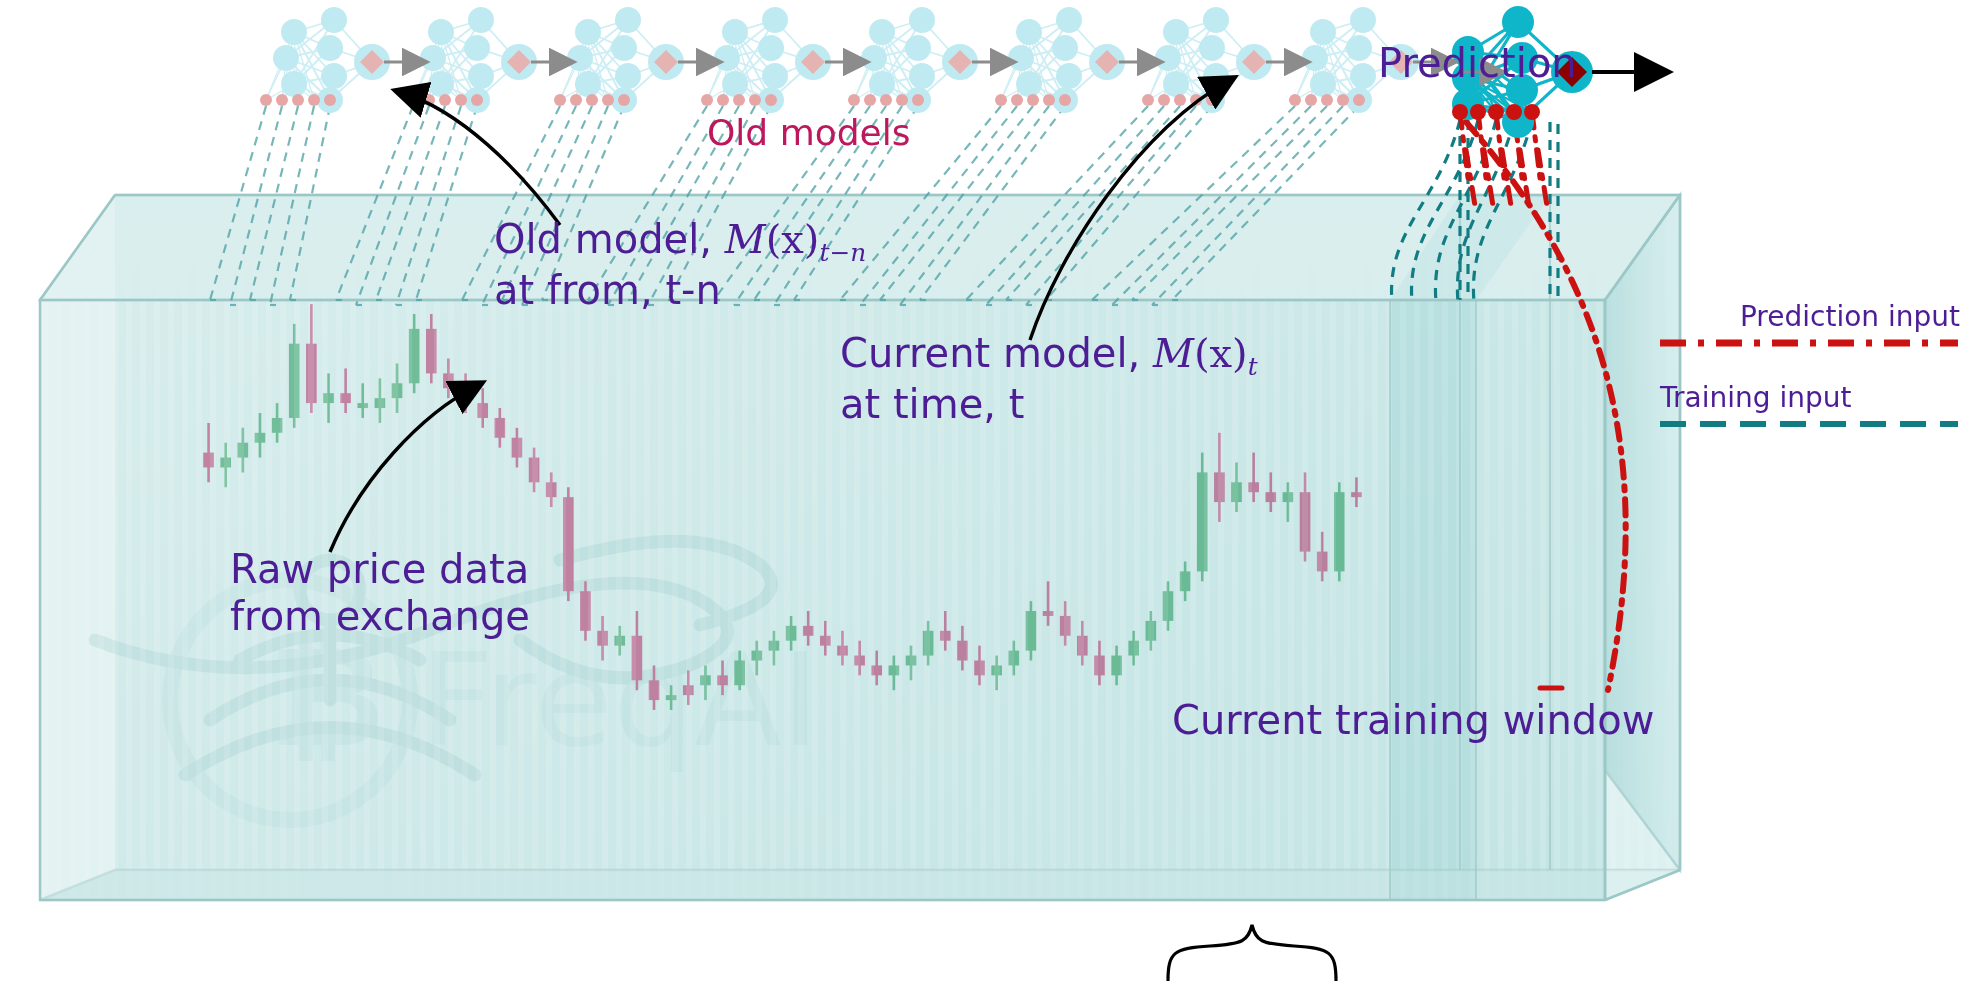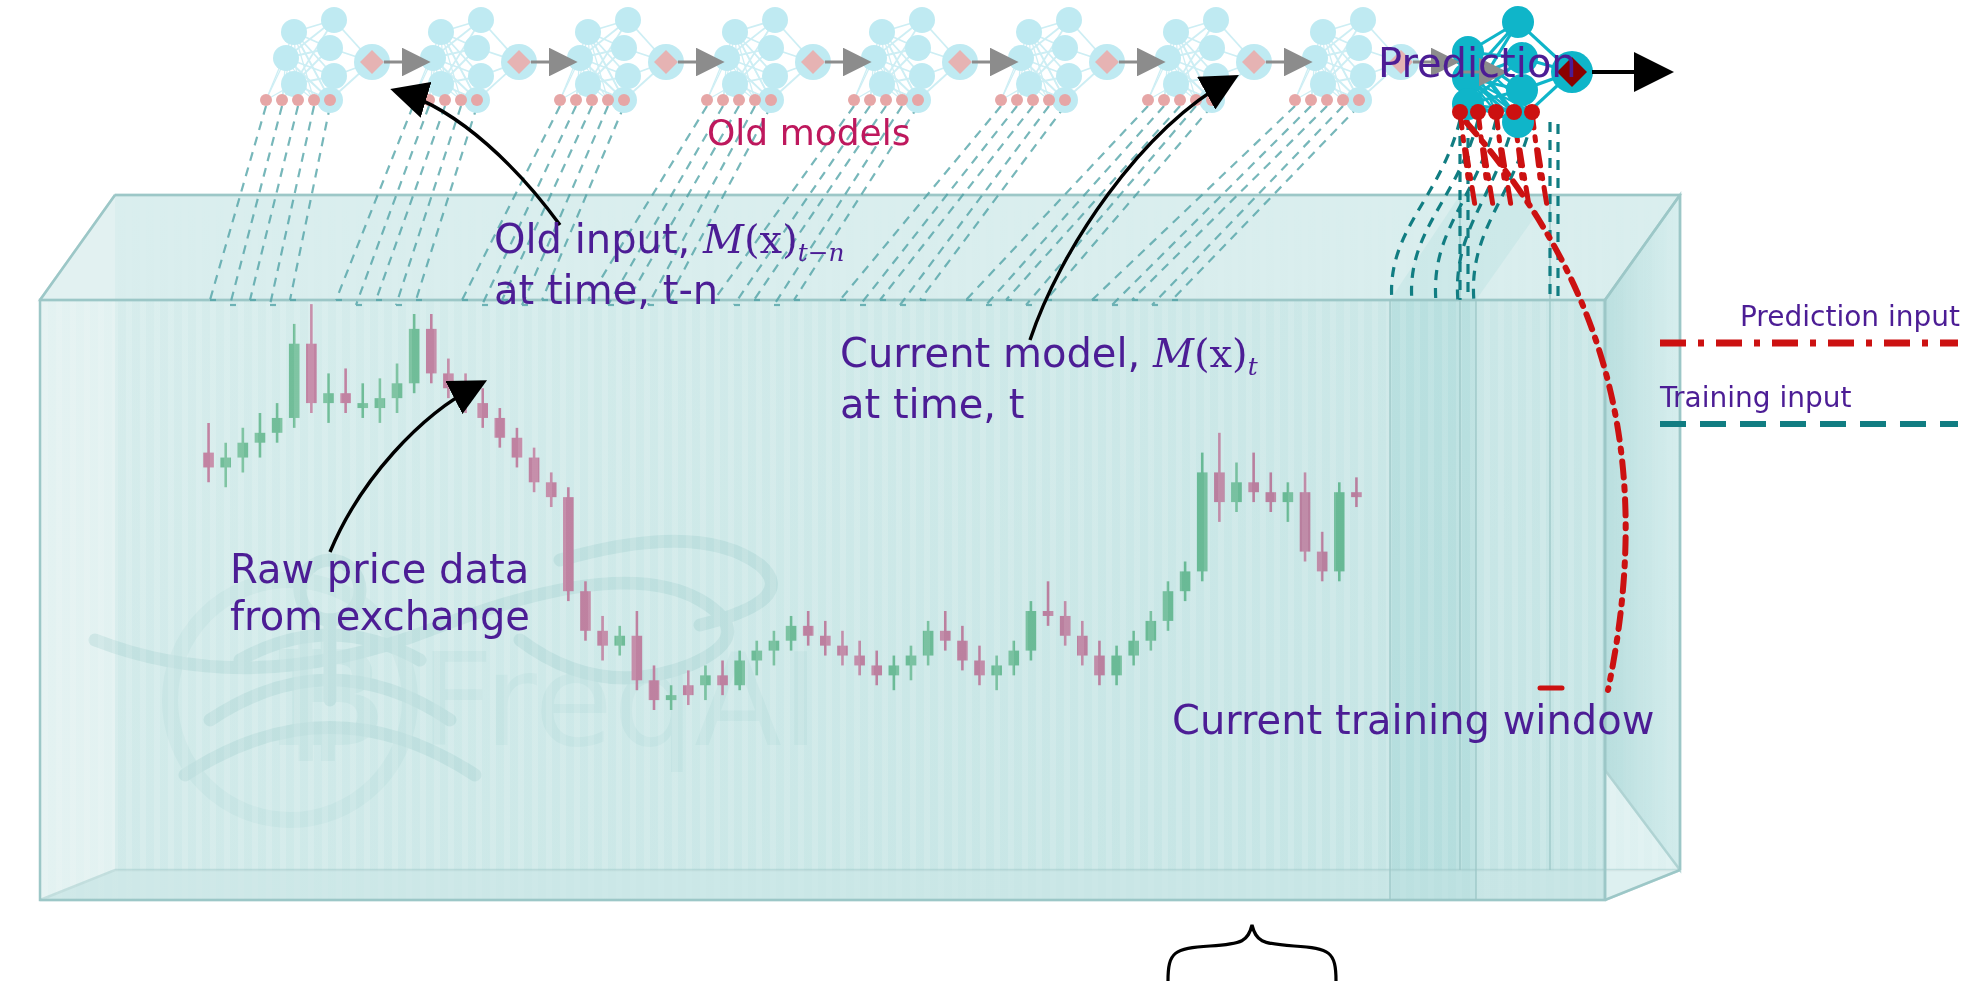--- a/index.html
+++ b/index.html
@@ -809,22 +809,22 @@
 
     <path d="M1168,981 C1168,952 1174,948 1210,946 C1243,944 1248,941 1252,925
              C1256,941 1261,944 1294,946 C1330,948 1336,952 1336,981" fill="none" stroke="#000" stroke-width="3.2" stroke-linecap="round"></path>
   </svg>
 
   <div class="lbl grey" style="left:707px;top:112px;">Old models</div>
 
   <div class="lbl big" style="left:1378px;top:40px;">Prediction</div>
 
   <div class="lbl big" style="left:494px;top:216px;">
-    <span>Old input, </span><span class="mathit">M</span><span class="mathup">(x)</span><span class="sub">t−n</span>
-    <div>at time, t-n</div>
+    <span>Old model, </span><span class="mathit">M</span><span class="mathup">(x)</span><span class="sub">t−n</span>
+    <div>at from, t-n</div>
   </div>
 
   <div class="lbl big" style="left:840px;top:330px;">
     <span>Current model, </span><span class="mathit">M</span><span class="mathup">(x)</span><span class="sub">t</span>
     <div>at time, t</div>
   </div>
 
   <div class="lbl big" style="left:196px;top:546px;margin-left:34px;">
     <div>Raw price data</div>
     <div>from exchange</div>

